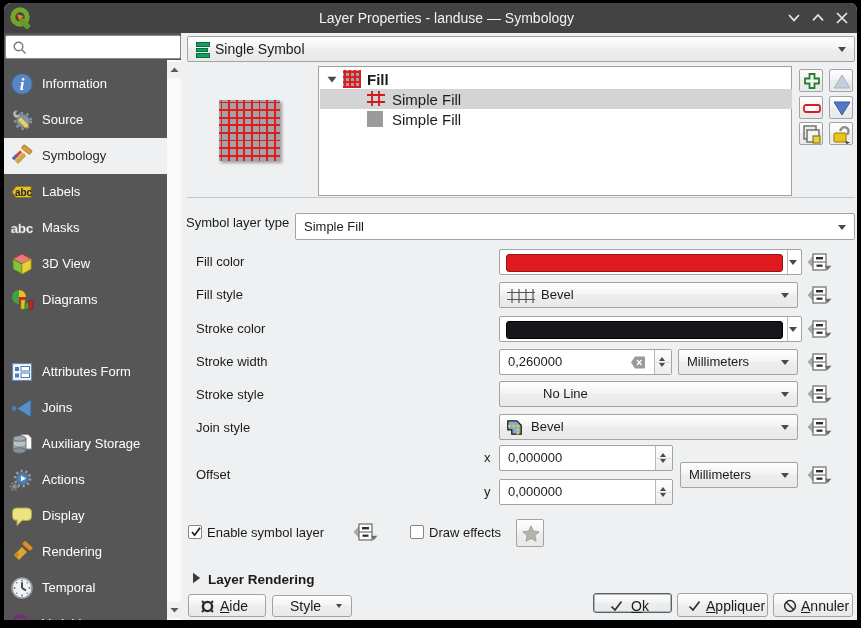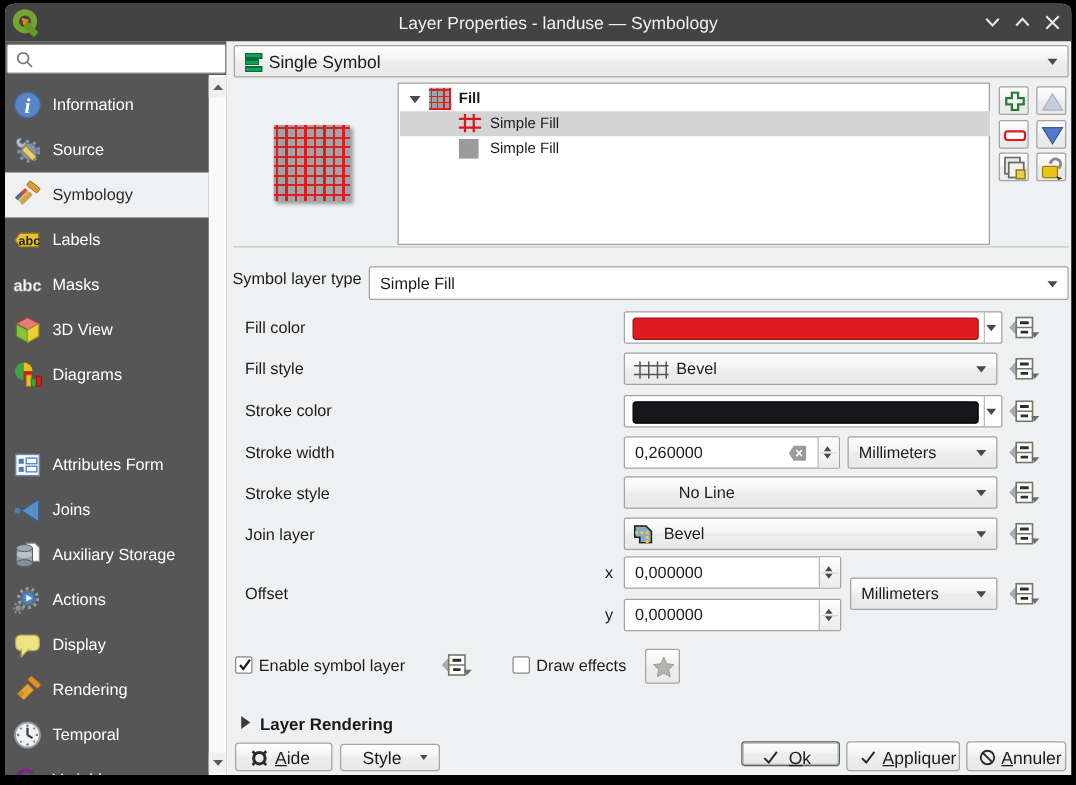--- a/index.html
+++ b/index.html
@@ -42,21 +42,21 @@
     background:linear-gradient(#fdfdfd,#ececec); }
   .sa .up { position:absolute; left:4px; top:4px; width:0; height:0;
     border:3.5px solid transparent; border-bottom:4.5px solid #4a4a4a; }
   .sa .dn { position:absolute; left:4px; bottom:4px; width:0; height:0;
     border:3.5px solid transparent; border-top:4.5px solid #4a4a4a; }
   .sa .mid { position:absolute; left:1px; right:1px; top:50%; height:1px; background:#d8d8d8; }
   .cb { position:absolute; width:14px; height:14px; background:#fff;
     border:1px solid #868686; border-radius:2px; }
   .tree { position:absolute; left:314px; top:63px; width:474px; height:130px;
     background:#fff; border:1px solid #a0a0a0; }
-  .trow { position:absolute; left:1px; width:472px; height:20px; font-size:12px;
+  .trow { position:absolute; left:1px; width:472px; height:20px; font-size:15px;
     color:#1b1b1b; }
   .hr { position:absolute; height:1px; background:#c6c6c6; }
   .bbtn { position:absolute; border:1px solid #a3a3a3; border-radius:3px;
     background:linear-gradient(#fefefe,#f4f4f4 45%,#ededed 50%,#e9e9ea);
     font-size:14px; color:#1b1b1b; text-align:right; }
   u { text-decoration:underline; }
 </style>
 </head>
 <body>
 <div class="win">
@@ -387,21 +387,21 @@
   </div>
   <div class="combo" style="left:674px;top:346px;width:120px;height:26px">
     <span class="ctx">Millimeters</span>
       <span class="arr"></span>
   </div>
   <div class="lbl" style="left:192px;top:384px">Stroke style</div>
   <div class="combo" style="left:495px;top:378px;width:299px;height:26px">
     <span class="ctx" style="left:43px">No Line</span>
       <span class="arr"></span>
   </div>
-  <div class="lbl" style="left:192px;top:417px">Join layer</div>
+  <div class="lbl" style="left:192px;top:417px">Join style</div>
   <div class="combo" style="left:495px;top:411px;width:299px;height:26px">
     <svg class="ab" style="left:7px;top:5px" width="15" height="15" viewBox="0 0 15 15">
       <path d="M0.8 0.8 H9.8 L14.2 5.2 V14.2 H4.8 V9.8 H0.8 Z" fill="#86aad6" stroke="#1a1a1a" stroke-width="1.3"></path>
       <g fill="#f2d411">
         <rect x="1.2" y="5" width="2.3" height="2.3"></rect>
         <rect x="5.5" y="5" width="2.3" height="2.3"></rect>
         <rect x="9.6" y="5" width="2.3" height="2.3"></rect>
         <rect x="9.6" y="8.8" width="2.3" height="2.3"></rect>
         <rect x="9.6" y="12.2" width="2.3" height="2.3"></rect>
       </g>

